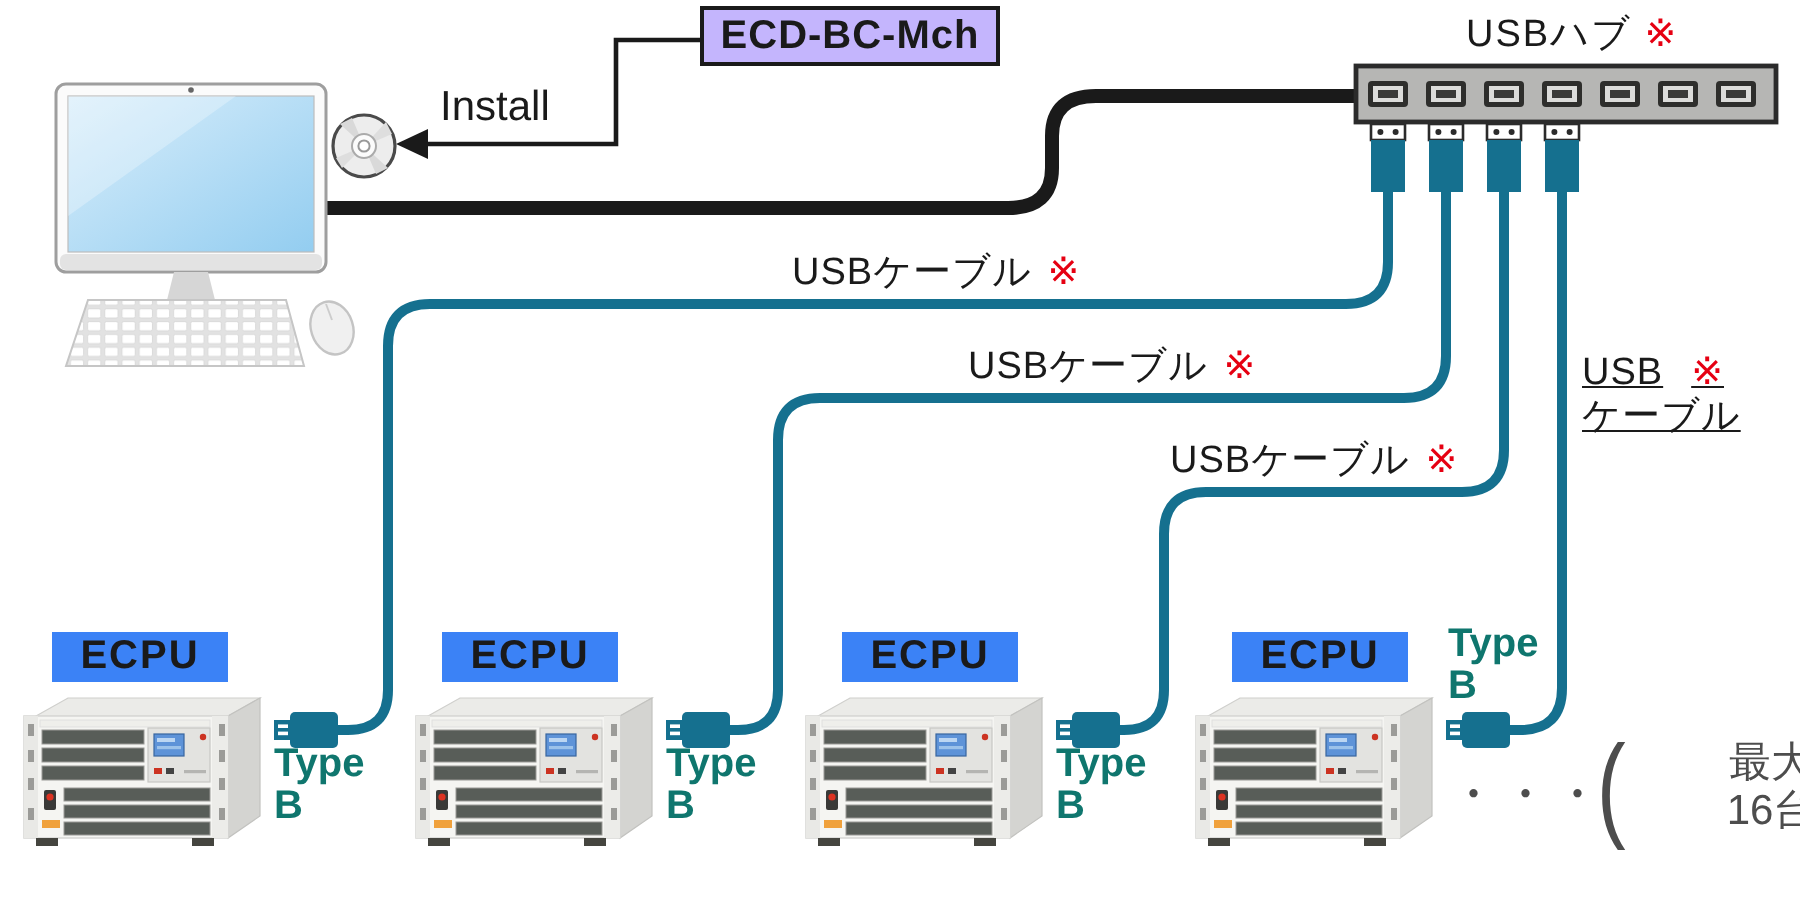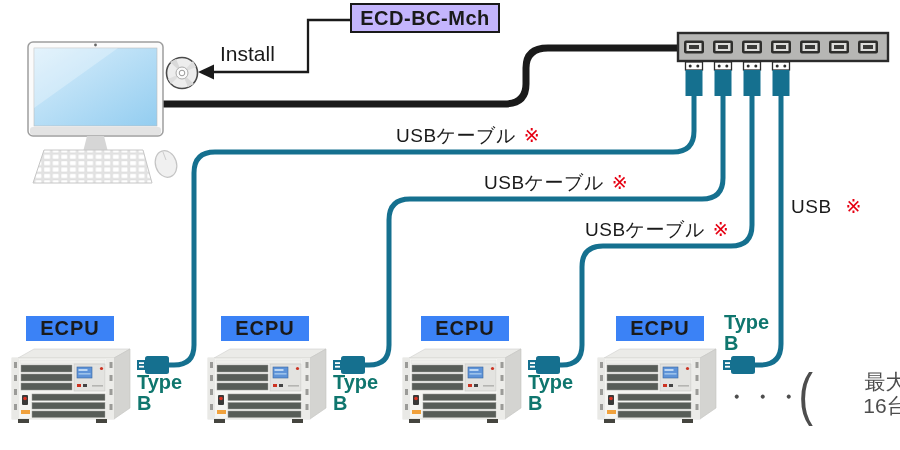--- a/index.html
+++ b/index.html
@@ -7,21 +7,21 @@
           font-family:"Liberation Sans","DejaVu Sans",sans-serif;}
   svg.art{position:absolute;left:0;top:0;z-index:1;}
   .lbl{position:absolute;z-index:2;color:#1a1a1a;white-space:nowrap;}
   .note{color:#e60012;}
   .ecd-box{left:350px;top:3px;width:146px;height:26px;border:2px solid #1a1a1a;background:#c4b5fd;
            display:flex;align-items:center;justify-content:center;font-size:20px;font-weight:600;letter-spacing:.5px;}
   .install{left:220px;top:42px;font-size:21px;}
   .hub-label{left:733px;top:4px;font-size:19px;letter-spacing:1px;}
   .cable-label{font-size:19px;letter-spacing:.5px;text-align:center;}
   .cable-label .note{margin-left:2px;}
-  .cable4-label{left:791px;top:196px;font-size:19px;line-height:22px;letter-spacing:.5px;}
+  .cable4-label{left:791px;top:176px;font-size:19px;line-height:22px;letter-spacing:.5px;text-decoration:underline;}
   .cable4-label .note{margin-left:14px;}
   .pc-text{left:72px;top:70px;font-size:31px;font-weight:700;letter-spacing:1px;color:#111;}
   .ecpu-label{width:88px;height:25px;background:#3b82f6;display:flex;align-items:center;justify-content:center;
               font-size:20px;font-weight:700;letter-spacing:1px;color:#1a1a1a;}
   .typeb{font-size:20px;line-height:21px;font-weight:700;color:#0f766e;}
   .dots{left:726px;top:383px;font-size:21px;font-weight:700;color:#4d4d4d;letter-spacing:5px;}
   .maxnote{left:796px;top:368px;display:flex;align-items:center;color:#4d4d4d;}
   .maxnote .paren{font-size:58px;font-weight:300;line-height:52px;transform:scaleX(.75);}
   .maxnote .col{display:flex;flex-direction:column;font-size:21px;line-height:24px;font-weight:500;text-align:center;margin-left:48px;}
 </style>
@@ -167,35 +167,40 @@
     <use href="#ecpu" x="401" y="348"></use>
     <use href="#ecpu" x="596" y="348"></use>
   </svg>
 
 
   <div class="lbl ecd-box">
     <span>ECD-BC-Mch</span>
   </div>
   <div class="lbl install">Install</div>
 
+  <div class="lbl hub-label">
+    <span>USBハブ</span>
+    <span class="note">※</span>
+  </div>
 
   <div class="lbl cable-label" style="left:396px;top:123px;">
     <span>USBケーブル</span>
     <span class="note">※</span>
   </div>
   <div class="lbl cable-label" style="left:484px;top:170px;">
     <span>USBケーブル</span>
     <span class="note">※</span>
   </div>
   <div class="lbl cable-label" style="left:585px;top:217px;">
     <span>USBケーブル</span>
     <span class="note">※</span>
   </div>
   <div class="lbl cable4-label">
     <div><span>USB</span><span class="note">※</span></div>
+    <div>ケーブル</div>
   </div>
 
   <div class="lbl ecpu-label" style="left:26px;top:316px;">ECPU</div>
   <div class="lbl ecpu-label" style="left:221px;top:316px;">ECPU</div>
   <div class="lbl ecpu-label" style="left:421px;top:316px;">ECPU</div>
   <div class="lbl ecpu-label" style="left:616px;top:316px;">ECPU</div>
 
   <div class="lbl typeb" style="left:137px;top:372px;">
     <div>Type</div>
     <div>B</div>

